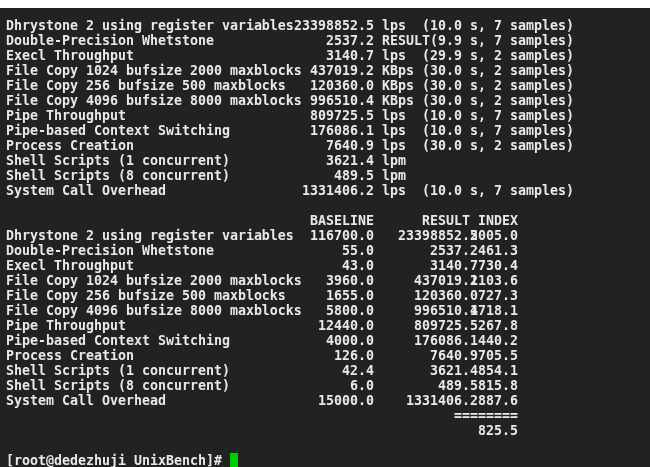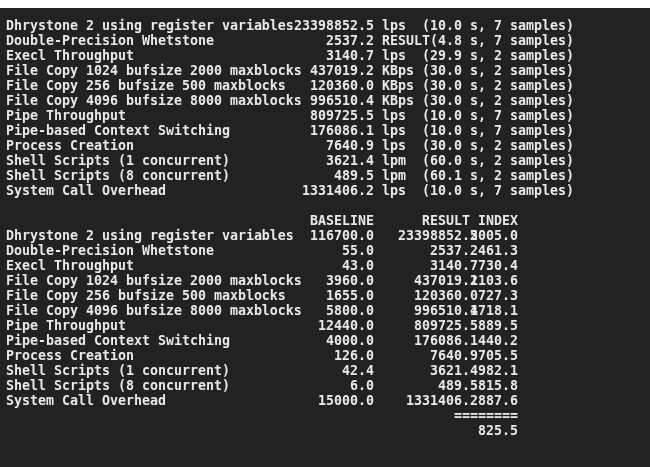--- a/index.html
+++ b/index.html
@@ -48,56 +48,60 @@
     height: 13px;
   }
 </style>
 </head>
 <body>
 
 <div class="terminal" style="background: rgb(34, 34, 34); color: rgb(233, 233, 233);">
 
   <div id="raw-section">
       <div class="line" style="top: 10px;"><span class="lbl">Dhrystone 2 using register variables</span><span class="val">23398852.5</span><span class="unit">lps</span><span class="time">(10.0 s, 7 samples)</span></div>
-      <div class="line" style="top: 25px;"><span class="lbl">Double-Precision Whetstone</span><span class="val">2537.2</span><span class="unit">RESULT</span><span class="time">(4.8 s, 7 samples)</span></div>
+      <div class="line" style="top: 25px;"><span class="lbl">Double-Precision Whetstone</span><span class="val">2537.2</span><span class="unit">RESULT</span><span class="time">(9.9 s, 7 samples)</span></div>
       <div class="line" style="top: 40px;"><span class="lbl">Execl Throughput</span><span class="val">3140.7</span><span class="unit">lps</span><span class="time">(29.9 s, 2 samples)</span></div>
       <div class="line" style="top: 55px;"><span class="lbl">File Copy 1024 bufsize 2000 maxblocks</span><span class="val">437019.2</span><span class="unit">KBps</span><span class="time">(30.0 s, 2 samples)</span></div>
       <div class="line" style="top: 70px;"><span class="lbl">File Copy 256 bufsize 500 maxblocks</span><span class="val">120360.0</span><span class="unit">KBps</span><span class="time">(30.0 s, 2 samples)</span></div>
       <div class="line" style="top: 85px;"><span class="lbl">File Copy 4096 bufsize 8000 maxblocks</span><span class="val">996510.4</span><span class="unit">KBps</span><span class="time">(30.0 s, 2 samples)</span></div>
       <div class="line" style="top: 100px;"><span class="lbl">Pipe Throughput</span><span class="val">809725.5</span><span class="unit">lps</span><span class="time">(10.0 s, 7 samples)</span></div>
       <div class="line" style="top: 115px;"><span class="lbl">Pipe-based Context Switching</span><span class="val">176086.1</span><span class="unit">lps</span><span class="time">(10.0 s, 7 samples)</span></div>
       <div class="line" style="top: 130px;"><span class="lbl">Process Creation</span><span class="val">7640.9</span><span class="unit">lps</span><span class="time">(30.0 s, 2 samples)</span></div>
-      <div class="line" style="top: 145px;"><span class="lbl">Shell Scripts (1 concurrent)</span><span class="val">3621.4</span><span class="unit">lpm</span><span class="time">(60.0 s, 2 samples)</span></div>
-      <div class="line" style="top: 160px;"><span class="lbl">Shell Scripts (8 concurrent)</span><span class="val">489.5</span><span class="unit">lpm</span><span class="time">(60.1 s, 2 samples)</span></div>
+      <div class="line" style="top: 145px;"><span class="lbl">Shell Scripts (1 concurrent)</span><span class="val">3621.4</span><span class="unit">lpm</span></div>
+      <div class="line" style="top: 160px;"><span class="lbl">Shell Scripts (8 concurrent)</span><span class="val">489.5</span><span class="unit">lpm</span></div>
       <div class="line" style="top: 175px;"><span class="lbl">System Call Overhead</span><span class="val">1331406.2</span><span class="unit">lps</span><span class="time">(10.0 s, 7 samples)</span></div>
     </div>
 
   <div class="line" style="top:205px">
     <span class="col-baseline">BASELINE</span>
     <span class="hdr-result">RESULT</span>
     <span class="col-index">INDEX</span>
   </div>
 
   <div id="index-section">
       <div class="line" style="top: 220px;"><span class="lbl">Dhrystone 2 using register variables</span><span class="col-baseline">116700.0</span><span class="col-result">23398852.5</span><span class="col-index">2005.0</span></div>
       <div class="line" style="top: 235px;"><span class="lbl">Double-Precision Whetstone</span><span class="col-baseline">55.0</span><span class="col-result">2537.2</span><span class="col-index">461.3</span></div>
       <div class="line" style="top: 250px;"><span class="lbl">Execl Throughput</span><span class="col-baseline">43.0</span><span class="col-result">3140.7</span><span class="col-index">730.4</span></div>
       <div class="line" style="top: 265px;"><span class="lbl">File Copy 1024 bufsize 2000 maxblocks</span><span class="col-baseline">3960.0</span><span class="col-result">437019.2</span><span class="col-index">1103.6</span></div>
       <div class="line" style="top: 280px;"><span class="lbl">File Copy 256 bufsize 500 maxblocks</span><span class="col-baseline">1655.0</span><span class="col-result">120360.0</span><span class="col-index">727.3</span></div>
       <div class="line" style="top: 295px;"><span class="lbl">File Copy 4096 bufsize 8000 maxblocks</span><span class="col-baseline">5800.0</span><span class="col-result">996510.4</span><span class="col-index">1718.1</span></div>
-      <div class="line" style="top: 310px;"><span class="lbl">Pipe Throughput</span><span class="col-baseline">12440.0</span><span class="col-result">809725.5</span><span class="col-index">889.5</span></div>
+      <div class="line" style="top: 310px;"><span class="lbl">Pipe Throughput</span><span class="col-baseline">12440.0</span><span class="col-result">809725.5</span><span class="col-index">267.8</span></div>
       <div class="line" style="top: 325px;"><span class="lbl">Pipe-based Context Switching</span><span class="col-baseline">4000.0</span><span class="col-result">176086.1</span><span class="col-index">440.2</span></div>
       <div class="line" style="top: 340px;"><span class="lbl">Process Creation</span><span class="col-baseline">126.0</span><span class="col-result">7640.9</span><span class="col-index">705.5</span></div>
-      <div class="line" style="top: 355px;"><span class="lbl">Shell Scripts (1 concurrent)</span><span class="col-baseline">42.4</span><span class="col-result">3621.4</span><span class="col-index">982.1</span></div>
+      <div class="line" style="top: 355px;"><span class="lbl">Shell Scripts (1 concurrent)</span><span class="col-baseline">42.4</span><span class="col-result">3621.4</span><span class="col-index">854.1</span></div>
       <div class="line" style="top: 370px;"><span class="lbl">Shell Scripts (8 concurrent)</span><span class="col-baseline">6.0</span><span class="col-result">489.5</span><span class="col-index">815.8</span></div>
       <div class="line" style="top: 385px;"><span class="lbl">System Call Overhead</span><span class="col-baseline">15000.0</span><span class="col-result">1331406.2</span><span class="col-index">887.6</span></div>
     </div>
 
   <div class="line" style="top:400px">
     <span class="col-index">========</span>
   </div>
 
   <div class="line" style="top:415px">
     <span class="col-index">825.5</span>
   </div>
 
+  <div class="line" style="top:445px">
+    <span class="lbl">[root@dedezhuji UnixBench]# </span>
+    <span class="cursor" style="background: rgb(0, 204, 0);"></span>
+  </div>
 
 </div>
 
 </body></html>

